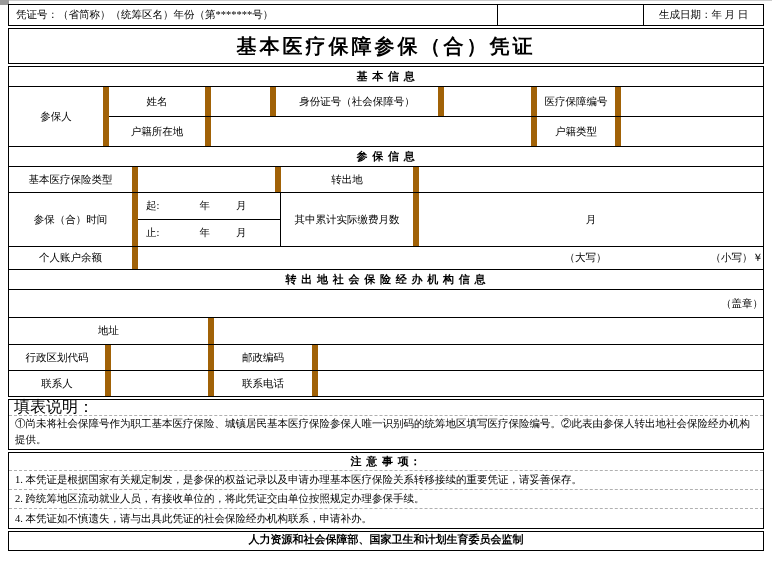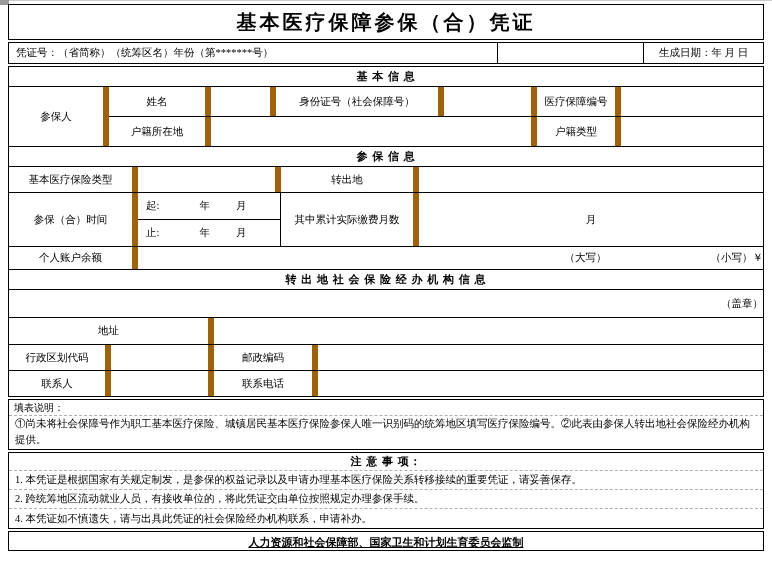--- a/index.html
+++ b/index.html
@@ -56,59 +56,59 @@
   .subrow.divider { border-bottom: 1px solid #000; }
 
   .balance span.cap { margin-left: 6px; }
   .balance span.small { margin-left: 104px; }
 
   .seal-cell { justify-content: center; }
   .seal-cell span { margin-left: 156px; }
 
   .fillt {
     height: 16px; display: flex; align-items: center;
-    padding-left: 5px; font-size: 10px;
+    padding-left: 5px; font-size: 16px;
     border-bottom: 1px dashed #b0b0b0;
   }
   .fillb {
     font-size: 10.5px; line-height: 16px; padding: 0 6px 1px 6px;
     white-space: normal;
   }
 
   .noteh {
     height: 18px; display: flex; align-items: center; justify-content: center;
     font-weight: bold; font-size: 11px; letter-spacing: 1px;
     border-bottom: 1px dashed #b0b0b0;
   }
   .notei {
     height: 19px; display: flex; align-items: center;
     padding-left: 6px; font-size: 10.5px; white-space: nowrap;
     border-bottom: 1px dashed #b0b0b0;
   }
   .notei.last { border-bottom: none; }
 
-  .footer-bx { height: 20px; display: flex; align-items: flex-end; justify-content: center;
-    font-weight: bold; font-size: 11px; text-decoration: underline; }
+  .footer-bx { height: 20px; display: flex; align-items: flex-start; justify-content: center;
+    font-weight: bold; font-size: 11px; }
 </style>
 </head>
 <body>
 
 <div class="top-line"></div>
 <div class="corner-artifact"></div>
 
 <div class="doc">
-
-  <div class="bx title-bx">
-    <div class="doc-title">基本医疗保障参保（合）凭证</div>
-  </div>
 
   <div class="bx certrow">
     <div class="cno">凭证号：（省简称）（统筹区名）年份（第*******号）</div>
     <div class="cmid"></div>
     <div class="cdate">生成日期：年 月 日</div>
+  </div>
+
+  <div class="bx title-bx">
+    <div class="doc-title">基本医疗保障参保（合）凭证</div>
   </div>
 
   <div class="bx">
 
     <div class="tr h20">
       <div class="c nr flx hd">基 本 信 息</div>
     </div>
 
     <div class="tr h60">
       <div class="c w100">参保人</div>

